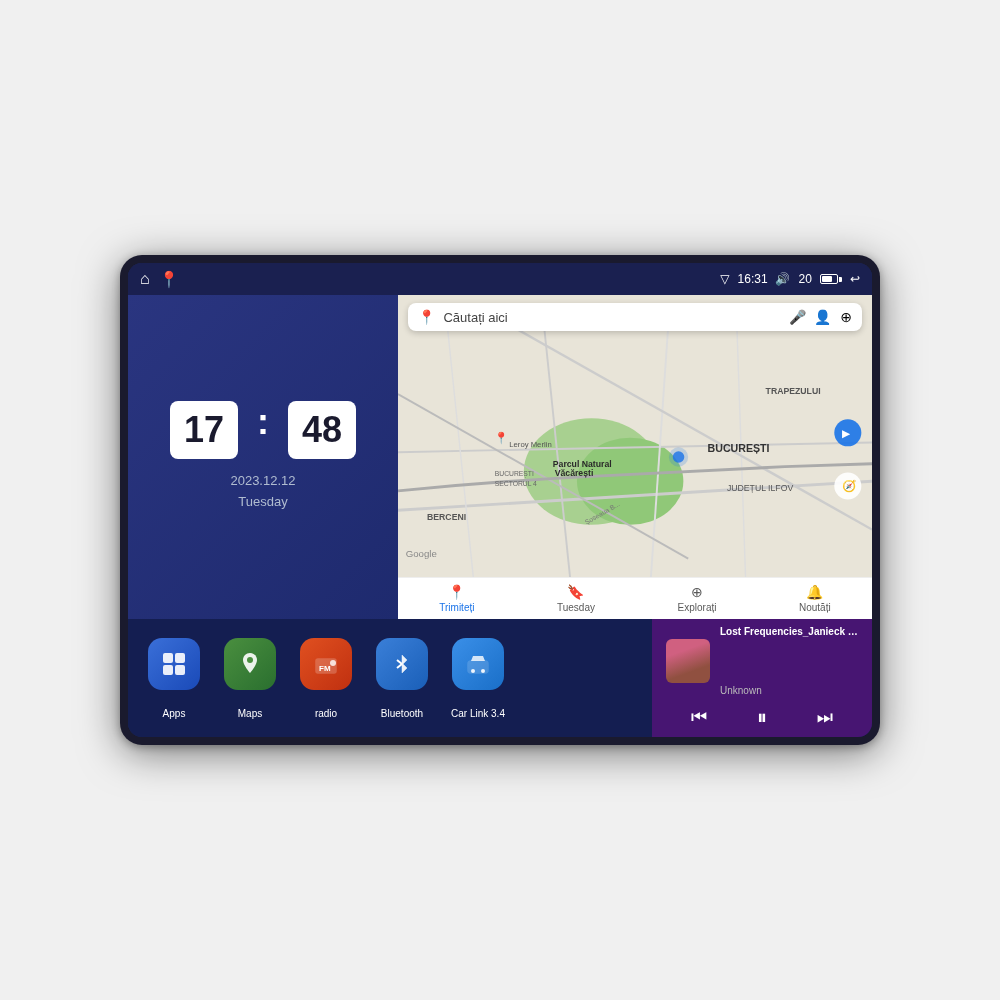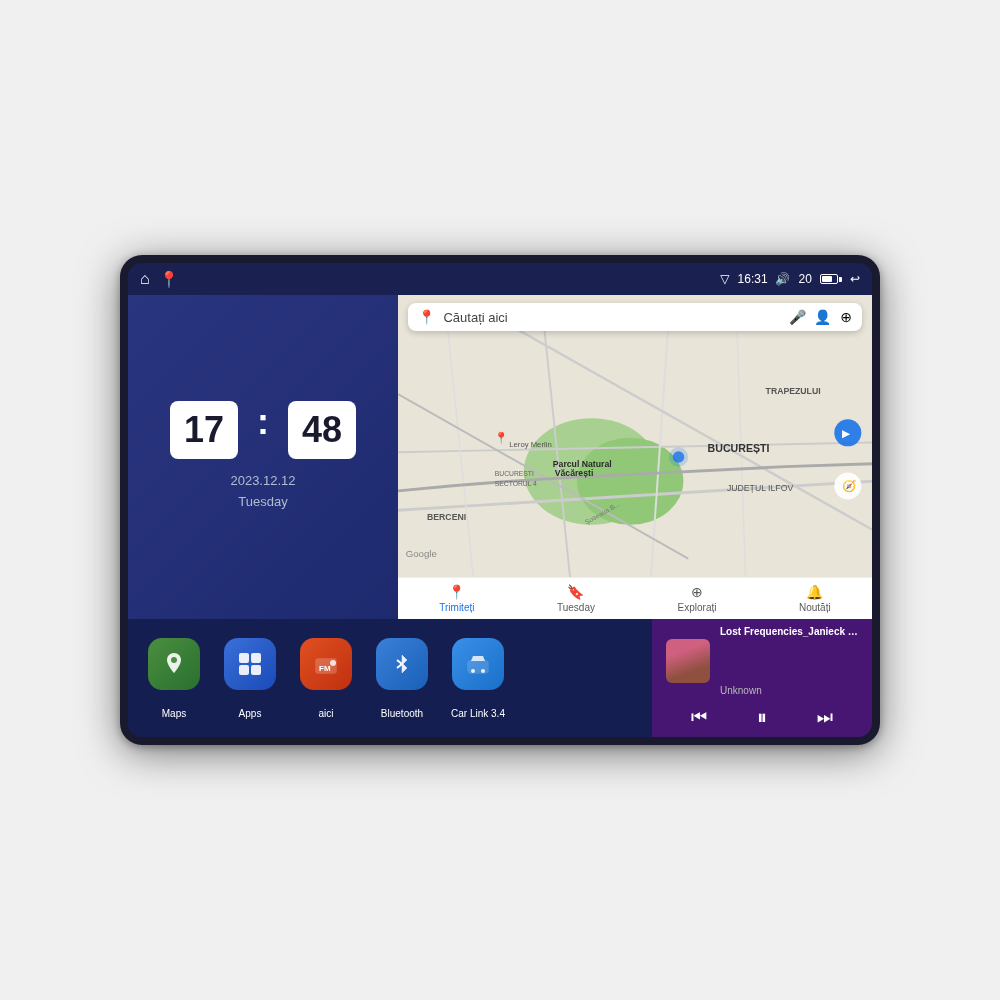--- a/index.html
+++ b/index.html
@@ -472,50 +472,50 @@
           </div>
         </div>
 
       </div>
 
       <div class="bottom-section">
 
         <div class="app-grid">
 
           <div class="app-item">
-            <div class="app-icon maps-bg">
-              <svg width="26" height="26" viewBox="0 0 26 26">
-                <path d="M13 2 C9 2 6 5 6 9 C6 14 13 22 13 22 C13 22 20 14 20 9 C20 5 17 2 13 2Z" fill="white" opacity="0.9"></path>
-                <circle cx="13" cy="9" r="3" fill="#4a8f3f"></circle>
-              </svg>
-            </div>
-            <span class="app-label">Maps</span>
-          </div>
-
-          <div class="app-item">
             <div class="app-icon apps-bg">
               <svg width="26" height="26" viewBox="0 0 26 26">
                 <rect x="2" y="2" width="10" height="10" rx="2" fill="white" opacity="0.9"></rect>
                 <rect x="14" y="2" width="10" height="10" rx="2" fill="white" opacity="0.9"></rect>
                 <rect x="2" y="14" width="10" height="10" rx="2" fill="white" opacity="0.9"></rect>
                 <rect x="14" y="14" width="10" height="10" rx="2" fill="white" opacity="0.9"></rect>
               </svg>
             </div>
             <span class="app-label">Apps</span>
           </div>
 
           <div class="app-item">
+            <div class="app-icon maps-bg">
+              <svg width="26" height="26" viewBox="0 0 26 26">
+                <path d="M13 2 C9 2 6 5 6 9 C6 14 13 22 13 22 C13 22 20 14 20 9 C20 5 17 2 13 2Z" fill="white" opacity="0.9"></path>
+                <circle cx="13" cy="9" r="3" fill="#4a8f3f"></circle>
+              </svg>
+            </div>
+            <span class="app-label">Maps</span>
+          </div>
+
+          <div class="app-item">
             <div class="app-icon radio-bg">
               <svg width="26" height="26" viewBox="0 0 26 26">
                 <rect x="3" y="8" width="20" height="14" rx="2" fill="white" opacity="0.2" stroke="white" stroke-width="1.5"></rect>
                 <text x="6" y="20" font-size="8" fill="white" font-weight="bold">FM</text>
                 <circle cx="20" cy="12" r="3" fill="white" opacity="0.8"></circle>
               </svg>
             </div>
-            <span class="app-label">aici</span>
+            <span class="app-label">radio</span>
           </div>
 
           <div class="app-item">
             <div class="app-icon bt-bg">
               <svg width="26" height="26" viewBox="0 0 26 26">
                 <path d="M13 4 L13 22 L18 17 L14 13 L18 9 Z" fill="white" opacity="0.9" stroke="white" stroke-width="0.5"></path>
                 <line x1="13" y1="13" x2="8" y2="9" stroke="white" stroke-width="2"></line>
                 <line x1="13" y1="13" x2="8" y2="17" stroke="white" stroke-width="2"></line>
               </svg>
             </div>

